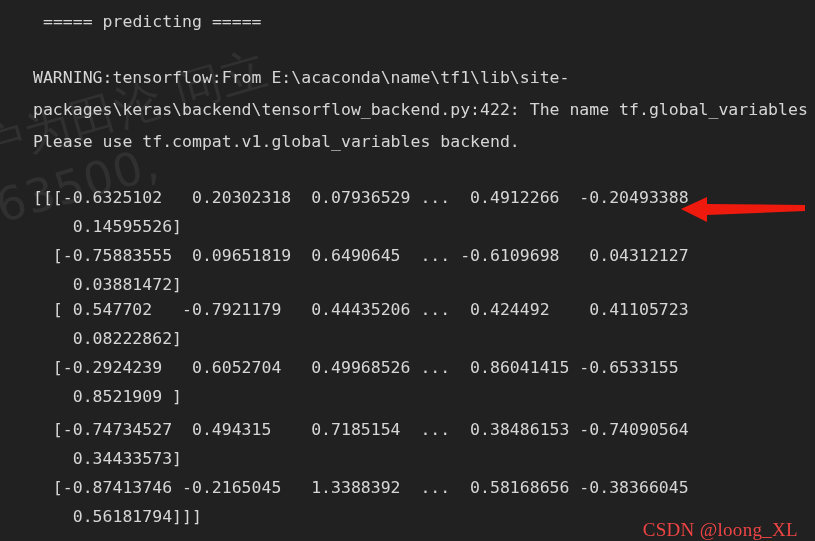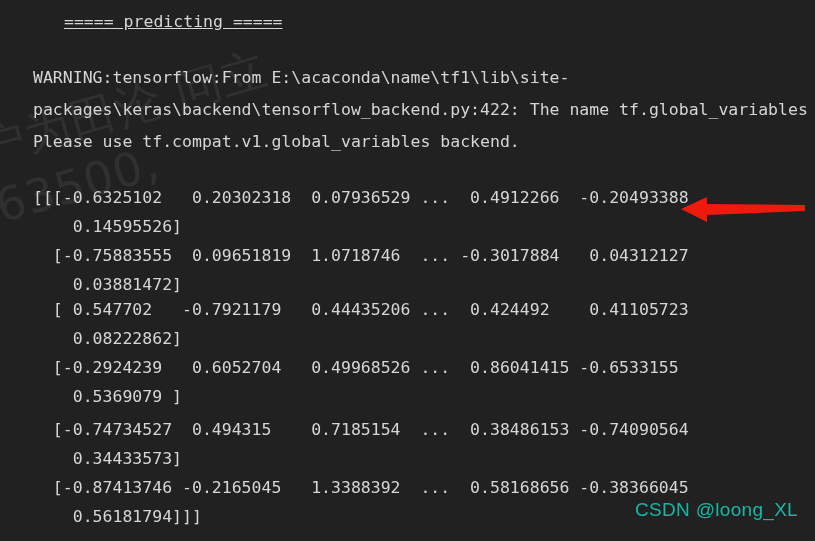--- a/index.html
+++ b/index.html
@@ -51,41 +51,40 @@
     position: absolute;
     left: 33px;
     white-space: pre;
     color: #d6d6d6;
     font-size: 16.5px;
     line-height: 20px;
     letter-spacing: 0px;
   }
 
   .line.indent-head {
-    left: 64px;
-    text-decoration: underline;
+    left: 43px;
   }
 
   
   .arrow {
     position: absolute;
     left: 681px;
     top: 192px;
     width: 124px;
     height: 36px;
     pointer-events: none;
   }
 
   .csdn-watermark {
     position: absolute;
     right: 17px;
-    bottom: 20px;
-    font-family: Liberation Sans, sans-serif;
+    bottom: 0;
+    font-family: Liberation Serif, serif;
     font-size: 19px;
-    color: #14b8a6;
+    color: #ef4444;
     letter-spacing: 0.3px;
     user-select: none;
   }
 </style>
 </head>
 <body>
 
 <div id="screen">
 
   <div class="bg-watermark">
@@ -96,26 +95,26 @@
   <div class="console">
 
     <div class="line indent-head" style="top:12px">===== predicting =====</div>
 
     <div class="line" style="top:68px">WARNING:tensorflow:From E:\acaconda\name\tf1\lib\site-</div>
     <div class="line" style="top:100px">packages\keras\backend\tensorflow_backend.py:422: The name tf.global_variables is</div>
     <div class="line" style="top:132px">Please use tf.compat.v1.global_variables backend.</div>
 
     <div class="line" style="top:188px">[[[-0.6325102   0.20302318  0.07936529 ...  0.4912266  -0.20493388</div>
     <div class="line" style="top:217px">    0.14595526]</div>
-    <div class="line" style="top:246px">  [-0.75883555  0.09651819  1.0718746  ... -0.3017884   0.04312127</div>
+    <div class="line" style="top:246px">  [-0.75883555  0.09651819  0.6490645  ... -0.6109698   0.04312127</div>
     <div class="line" style="top:275px">    0.03881472]</div>
     <div class="line" style="top:300px">  [ 0.547702   -0.7921179   0.44435206 ...  0.424492    0.41105723</div>
     <div class="line" style="top:329px">    0.08222862]</div>
     <div class="line" style="top:358px">  [-0.2924239   0.6052704   0.49968526 ...  0.86041415 -0.6533155</div>
-    <div class="line" style="top:387px">    0.5369079 ]</div>
+    <div class="line" style="top:387px">    0.8521909 ]</div>
     <div class="line" style="top:420px">  [-0.74734527  0.494315    0.7185154  ...  0.38486153 -0.74090564</div>
     <div class="line" style="top:449px">    0.34433573]</div>
     <div class="line" style="top:478px">  [-0.87413746 -0.2165045   1.3388392  ...  0.58168656 -0.38366045</div>
     <div class="line" style="top:507px">    0.56181794]]]</div>
   </div>
 
   <svg class="arrow" viewBox="0 0 124 36">
     <polygon points="0,17 26,5 26,12 124,13 124,19 26,23 26,30" fill="#ef1a0e"></polygon>
   </svg>
 

